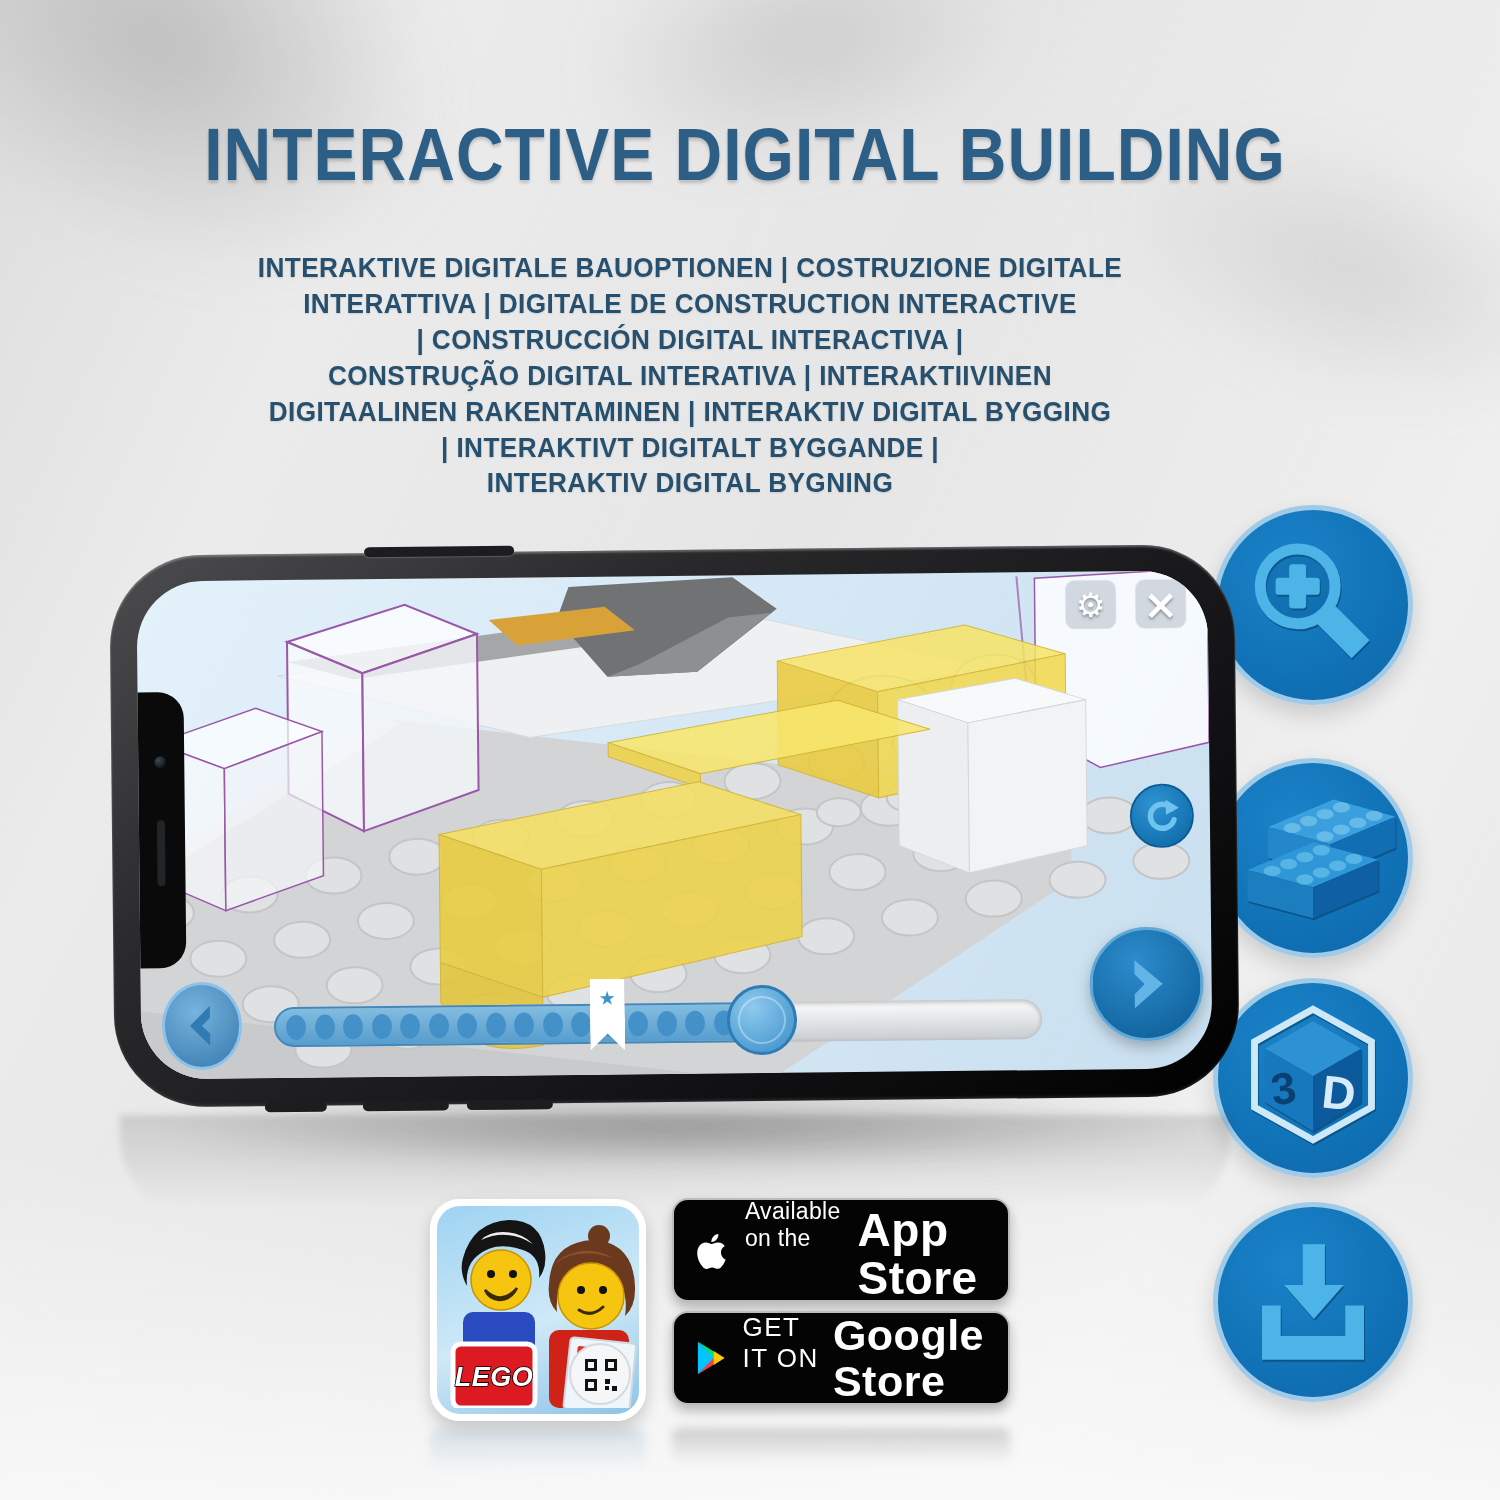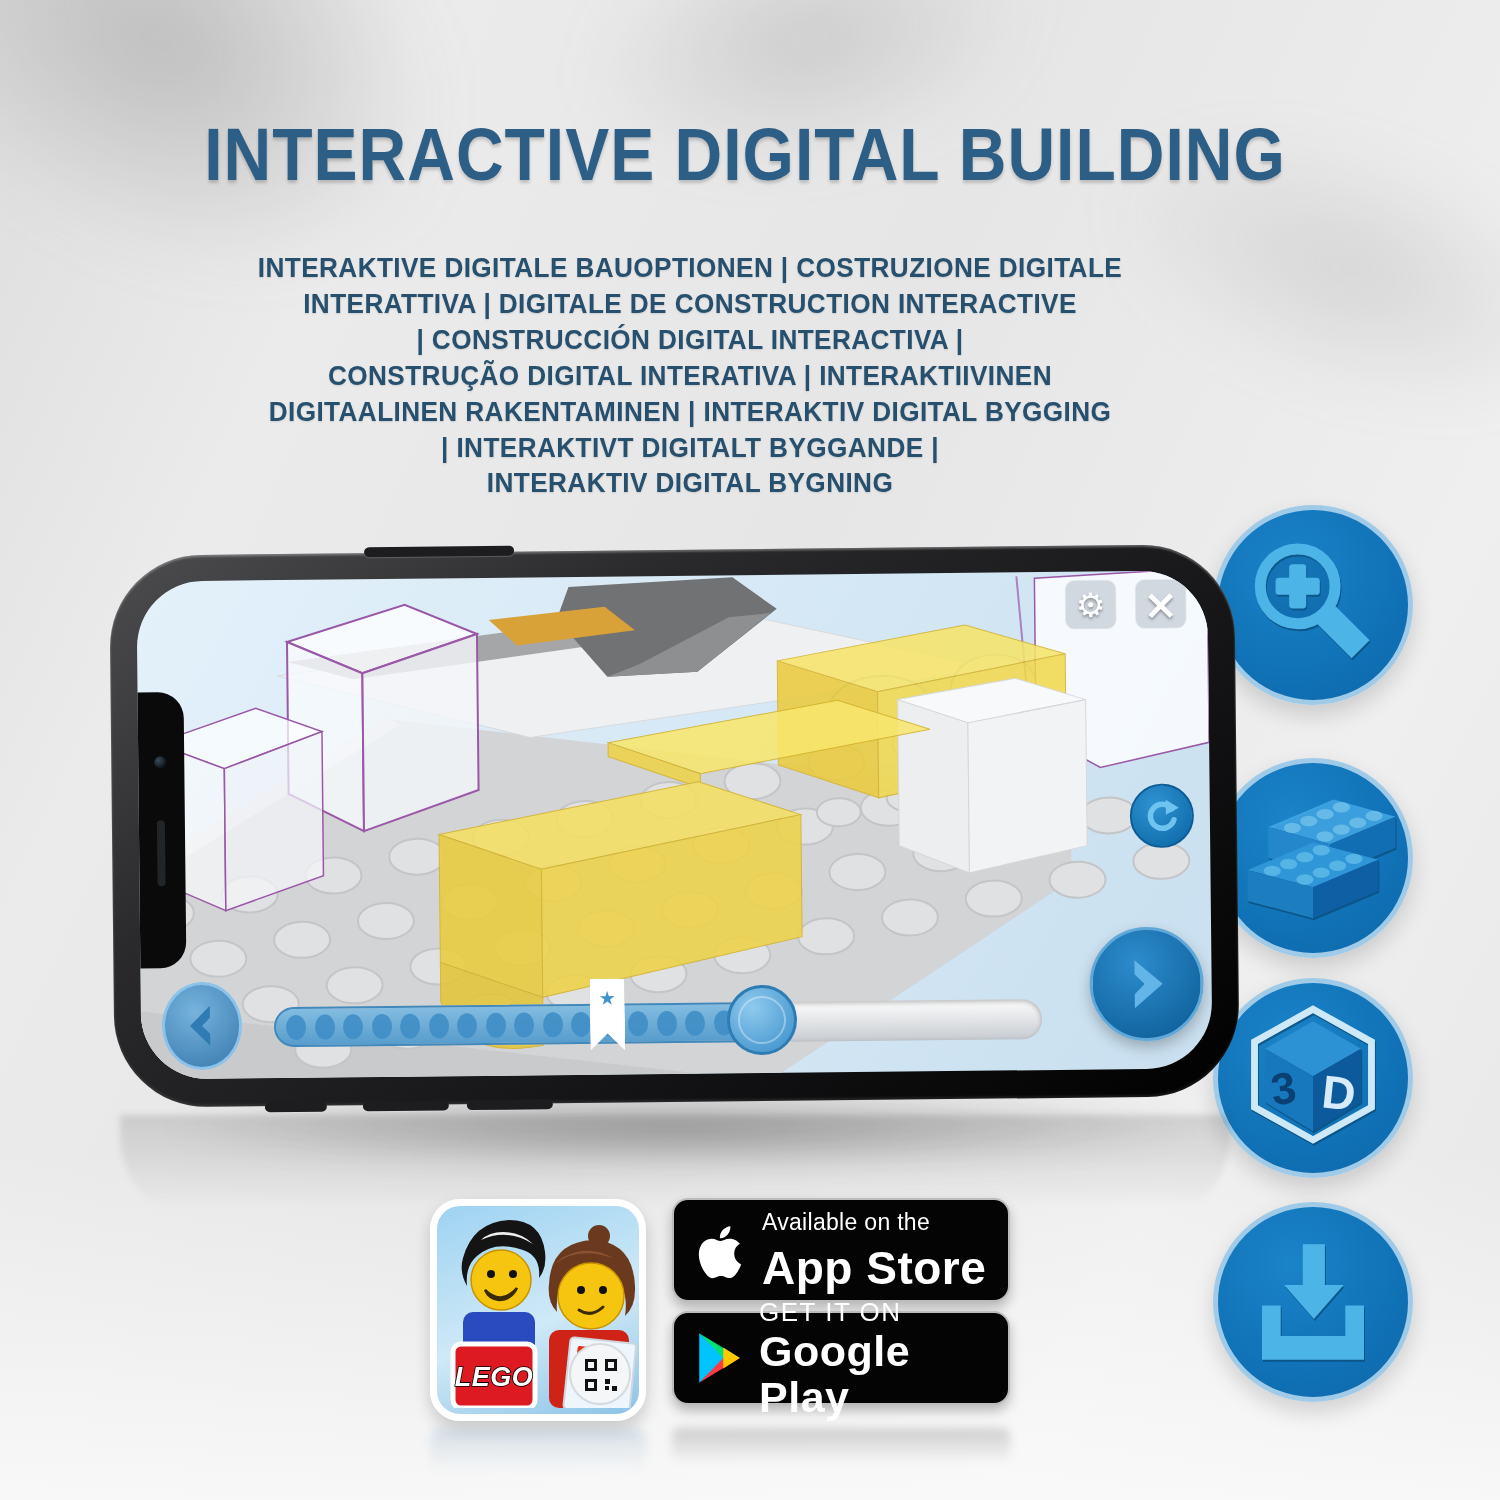--- a/index.html
+++ b/index.html
@@ -94,21 +94,21 @@
   
   .app-icon{position:absolute;left:430px;top:1199px;width:216px;height:222px;border-radius:30px;
       border:7px solid #fff;box-sizing:border-box;overflow:hidden;
       background:linear-gradient(160deg,#9ed3f2,#cfe9f7 55%,#8cc3e8);
       box-shadow:0 8px 16px rgba(0,0,0,.18);}
   .badge{position:absolute;left:672px;width:338px;background:#040404;border-radius:16px;
       border:2px solid #bcbcbc;box-sizing:border-box;color:#fff;
       display:flex;align-items:center;box-shadow:0 6px 12px rgba(0,0,0,.25);}
   .badge-appstore{top:1198px;height:104px;padding-left:20px;}
   .badge-googleplay{top:1311px;height:94px;padding-left:22px;}
-  .badge .txt{margin-left:16px;display:flex;flex-direction:column;justify-content:flex-end;}
+  .badge .txt{margin-left:16px;display:flex;flex-direction:row;justify-content:flex-end;}
   .badge-appstore .l1{font-size:23px;letter-spacing:.3px;}
   .badge-appstore .l2{font-size:46px;font-weight:bold;letter-spacing:.5px;margin-top:8px;line-height:48px;}
   .badge-googleplay .l1{font-size:26px;letter-spacing:1.5px;}
   .badge-googleplay .l2{font-size:43px;font-weight:bold;letter-spacing:.5px;line-height:46px;}
   .reflect{position:absolute;filter:blur(5px);opacity:.5;}
   .r-icon{left:430px;top:1428px;width:216px;height:44px;
       background:linear-gradient(rgba(110,150,180,.45),transparent);border-radius:10px;}
   .r-b1{left:672px;top:1428px;width:338px;height:36px;
       background:linear-gradient(rgba(60,60,60,.45),transparent);border-radius:8px;}
 </style>
@@ -440,17 +440,17 @@
 
   <div class="badge badge-googleplay">
     <svg width="48" height="54" viewBox="0 0 62 72">
       <polygon points="4,3 58,36 34,36" fill="#00e076"></polygon>
       <polygon points="4,69 58,36 34,36" fill="#ff3a44"></polygon>
       <polygon points="4,3 36,36 4,69" fill="#00c4ff"></polygon>
       <polygon points="36,22 58,36 36,50" fill="#ffc900"></polygon>
     </svg>
     <div class="txt">
       <div class="l1">GET IT ON</div>
-      <div class="l2">Google Play</div>
+      <div class="l2">Google Store</div>
     </div>
   </div>
   <div class="reflect r-b1"></div>
 </div>
 
 </body></html>

